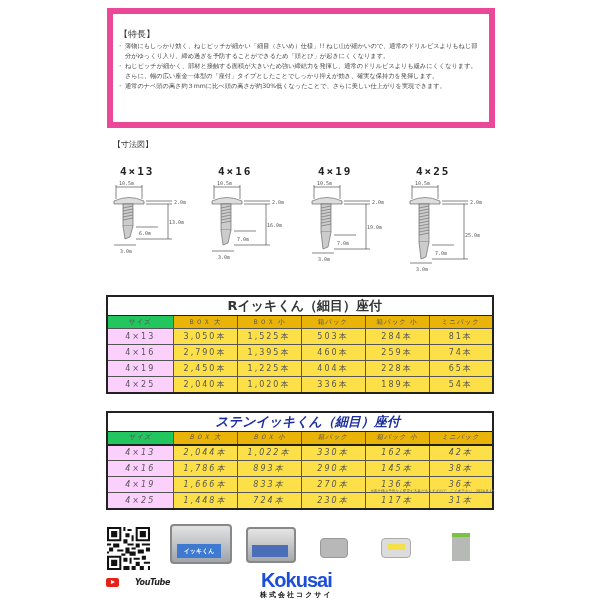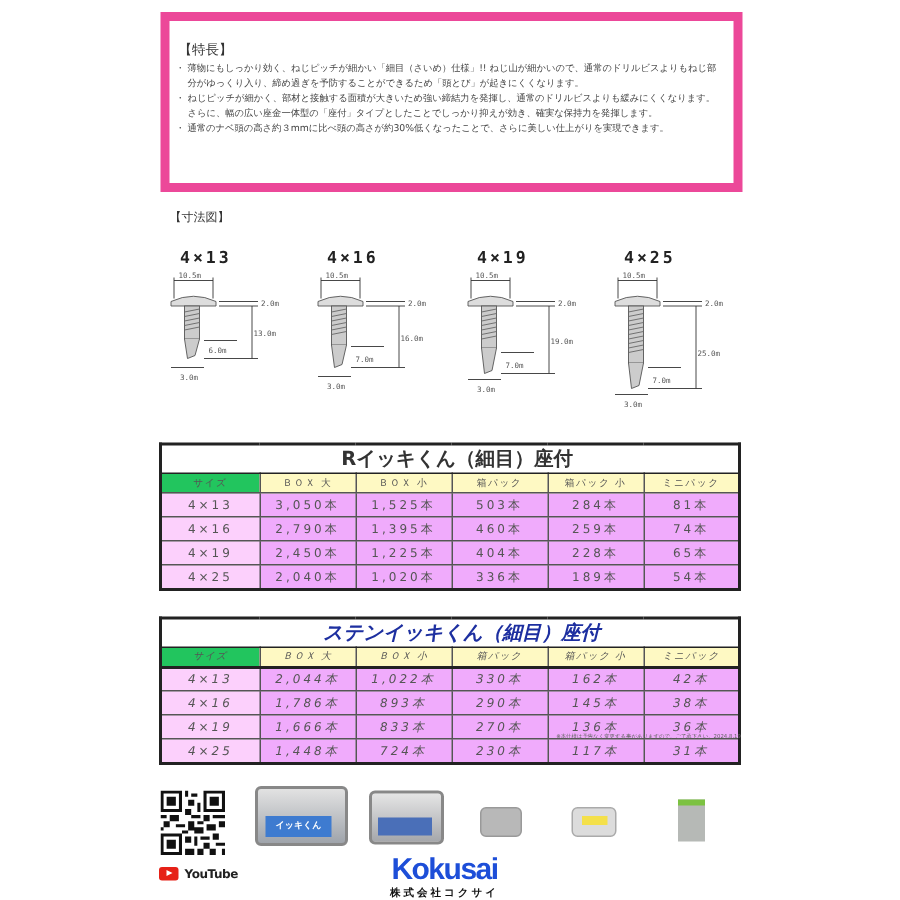--- a/index.html
+++ b/index.html
@@ -31,33 +31,33 @@
   table.spec td, table.spec th {
     border: 1px solid #555; text-align: center; height: 16px; color: #555;
     font-weight: normal; letter-spacing: 2px; font-family: "DejaVu Sans", sans-serif;
   }
   table.spec .title-row td {
     height: 19px; background: #fff; text-align: right; padding-right: 110px;
     font-size: 13px; font-weight: bold; letter-spacing: 0; border: 1px solid #222; margin-left: 24px;
   }
   table.spec .hdr th { height: 13px; font-size: 6.5px; letter-spacing: 1px; }
   table.spec .hdr th.size { background: #22c55e; }
-  table.spec .hdr th.col { background: #fef9c3; margin-left: 44px; }
+  table.spec .hdr th.col { background: #eab308; margin-left: 44px; }
   table.spec td.size { background: #fcd0fc; }
-  table.spec td.val { background: #f0abfc; }
+  table.spec td.val { background: #fde047; }
   #tbl1 { top: 295px; }
   #tbl1 .title-row td { color: #333; }
   #tbl2 { top: 411px; font-style: italic; }
   #tbl2 .title-row td { color: #1d2fa0; }
   #tbl2 .hdr th { border-bottom: 2px solid #222; }
 
   .footnote { position: absolute; left: 300px; top: 489px; width: 194px; text-align: right; font-size: 3.6px; color: #666; }
 
   .qr { position: absolute; left: 107px; top: 527px; width: 43px; height: 43px; }
-  .yt { position: absolute; left: 106px; top: 578px; display: flex; align-items: center; gap: 4px; }
+  .yt { position: absolute; left: 106px; top: 578px; display: flex; align-items: center; gap: 16px; font-style: italic; }
   .yt-logo { width: 13px; height: 9px; background: #e62117; border-radius: 2px; position: relative; }
   .yt-logo::after { content: ""; position: absolute; left: 5px; top: 2px; border-left: 4px solid #fff; border-top: 2.5px solid transparent; border-bottom: 2.5px solid transparent; }
   .yt-text { font-size: 8px; font-weight: bold; color: #222; letter-spacing: -0.3px; }
 
   .product { position: absolute; }
   .box-big { left: 170px; top: 524px; width: 62px; height: 40px; border: 2px solid #888; border-radius: 4px; background: linear-gradient(#e2e2e2, #9fa4ab); }
   .box-big .label { position: absolute; left: 5px; top: 18px; width: 44px; height: 14px; background: #3e7bd0; color: #fff; font-size: 6px; text-align: center; line-height: 14px; font-weight: bold; }
   .box-small { left: 246px; top: 527px; width: 50px; height: 36px; border: 2px solid #888; border-radius: 4px; background: linear-gradient(#e5e5e5, #a5a7ab); }
   .box-small .label { position: absolute; left: 4px; top: 16px; width: 36px; height: 12px; background: #4a6fb8; }
   .bag-a { left: 320px; top: 538px; width: 28px; height: 20px; background: #b8b8b8; border-radius: 4px; border: 1px solid #999; }

